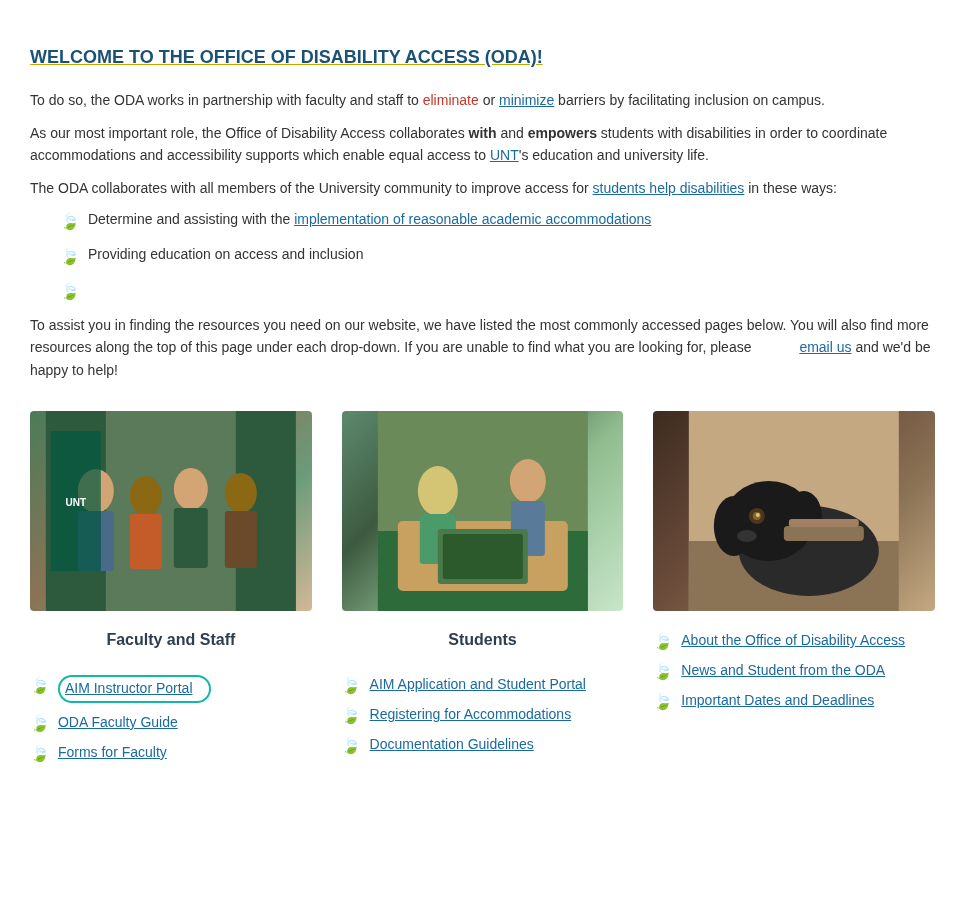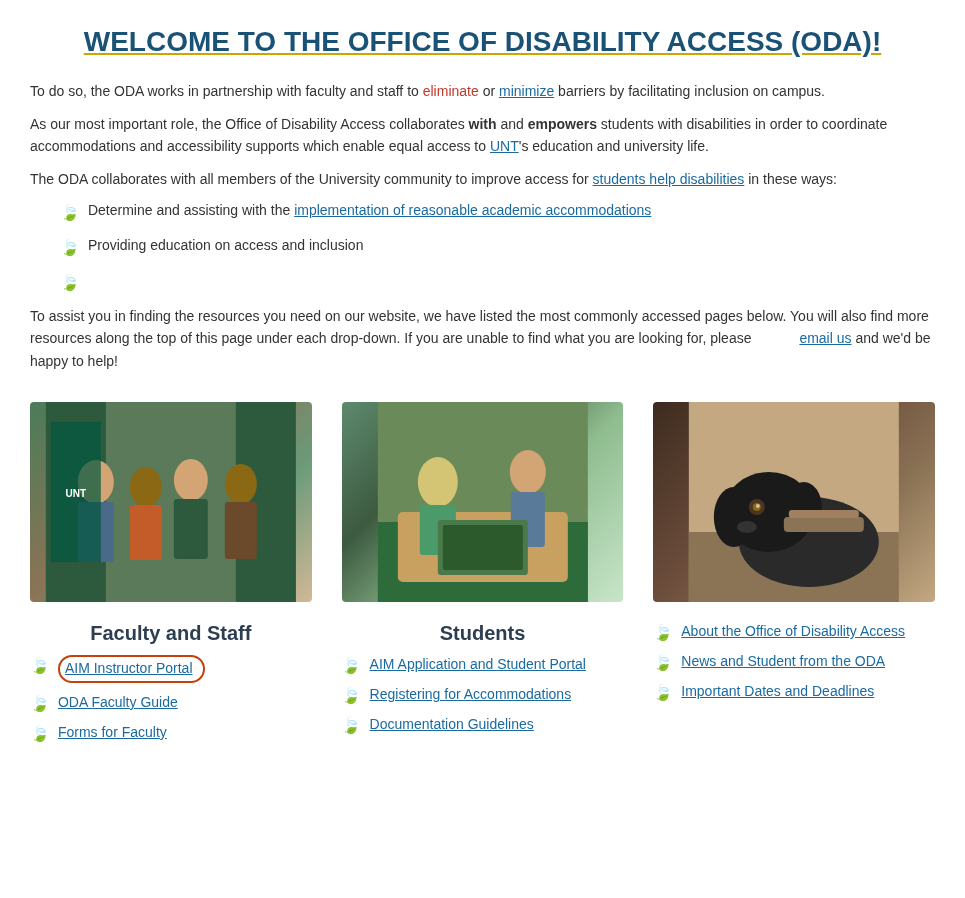--- a/index.html
+++ b/index.html
@@ -6,28 +6,28 @@
     body {
       font-family: Arial, sans-serif;
       font-size: 14px;
       color: #333;
       background: #fff;
       padding: 20px 30px;
       max-width: 965px;
     }
 
     h1 {
-      text-align: center;
+      text-align: left;
       color: #1a5276;
-      font-size: 28px;
+      font-size: 18px;
       font-weight: bold;
       text-decoration: underline;
       text-decoration-color: #c8a800;
       margin-bottom: 20px;
-      margin-top: 4px;
+      margin-top: 26px;
       line-height: 1.3;
     }
 
     .intro-section {
       margin-bottom: 12px;
       line-height: 1.6;
     }
 
     .intro-section p {
       margin-bottom: 10px;
@@ -82,25 +82,25 @@
       display: flex;
       gap: 30px;
       justify-content: space-between;
     }
 
     .column {
       flex: 1;
     }
 
     .column-title {
-      font-size: 20px;
+      font-size: 16px;
       font-weight: bold;
       color: #2c3e50;
       text-align: center;
-      margin-bottom: 10px;
+      margin-bottom: 26px;
     }
 
     .column-links {
       list-style: none;
       padding: 0;
     }
 
     .column-links li {
       display: flex;
       align-items: flex-start;
@@ -111,23 +111,23 @@
       color: #1a6aa0;
       text-decoration: underline;
       cursor: pointer;
       line-height: 1.4;
     }
 
     
     .aim-link-wrapper {
       display: inline-flex;
       align-items: center;
-      border: 2px solid #c2410c;
+      border: 2px solid #14b8a6;
       border-radius: 20px;
-      padding: 2px 10px 2px 5px;
+      padding: 2px 16px 2px 5px;
     }
   </style>
 </head>
 <body>
 
 <h1>WELCOME TO THE OFFICE OF DISABILITY ACCESS (ODA)!</h1>
 
 <div class="intro-section">
   <p>
     To do so, the ODA works in partnership with faculty and staff to

